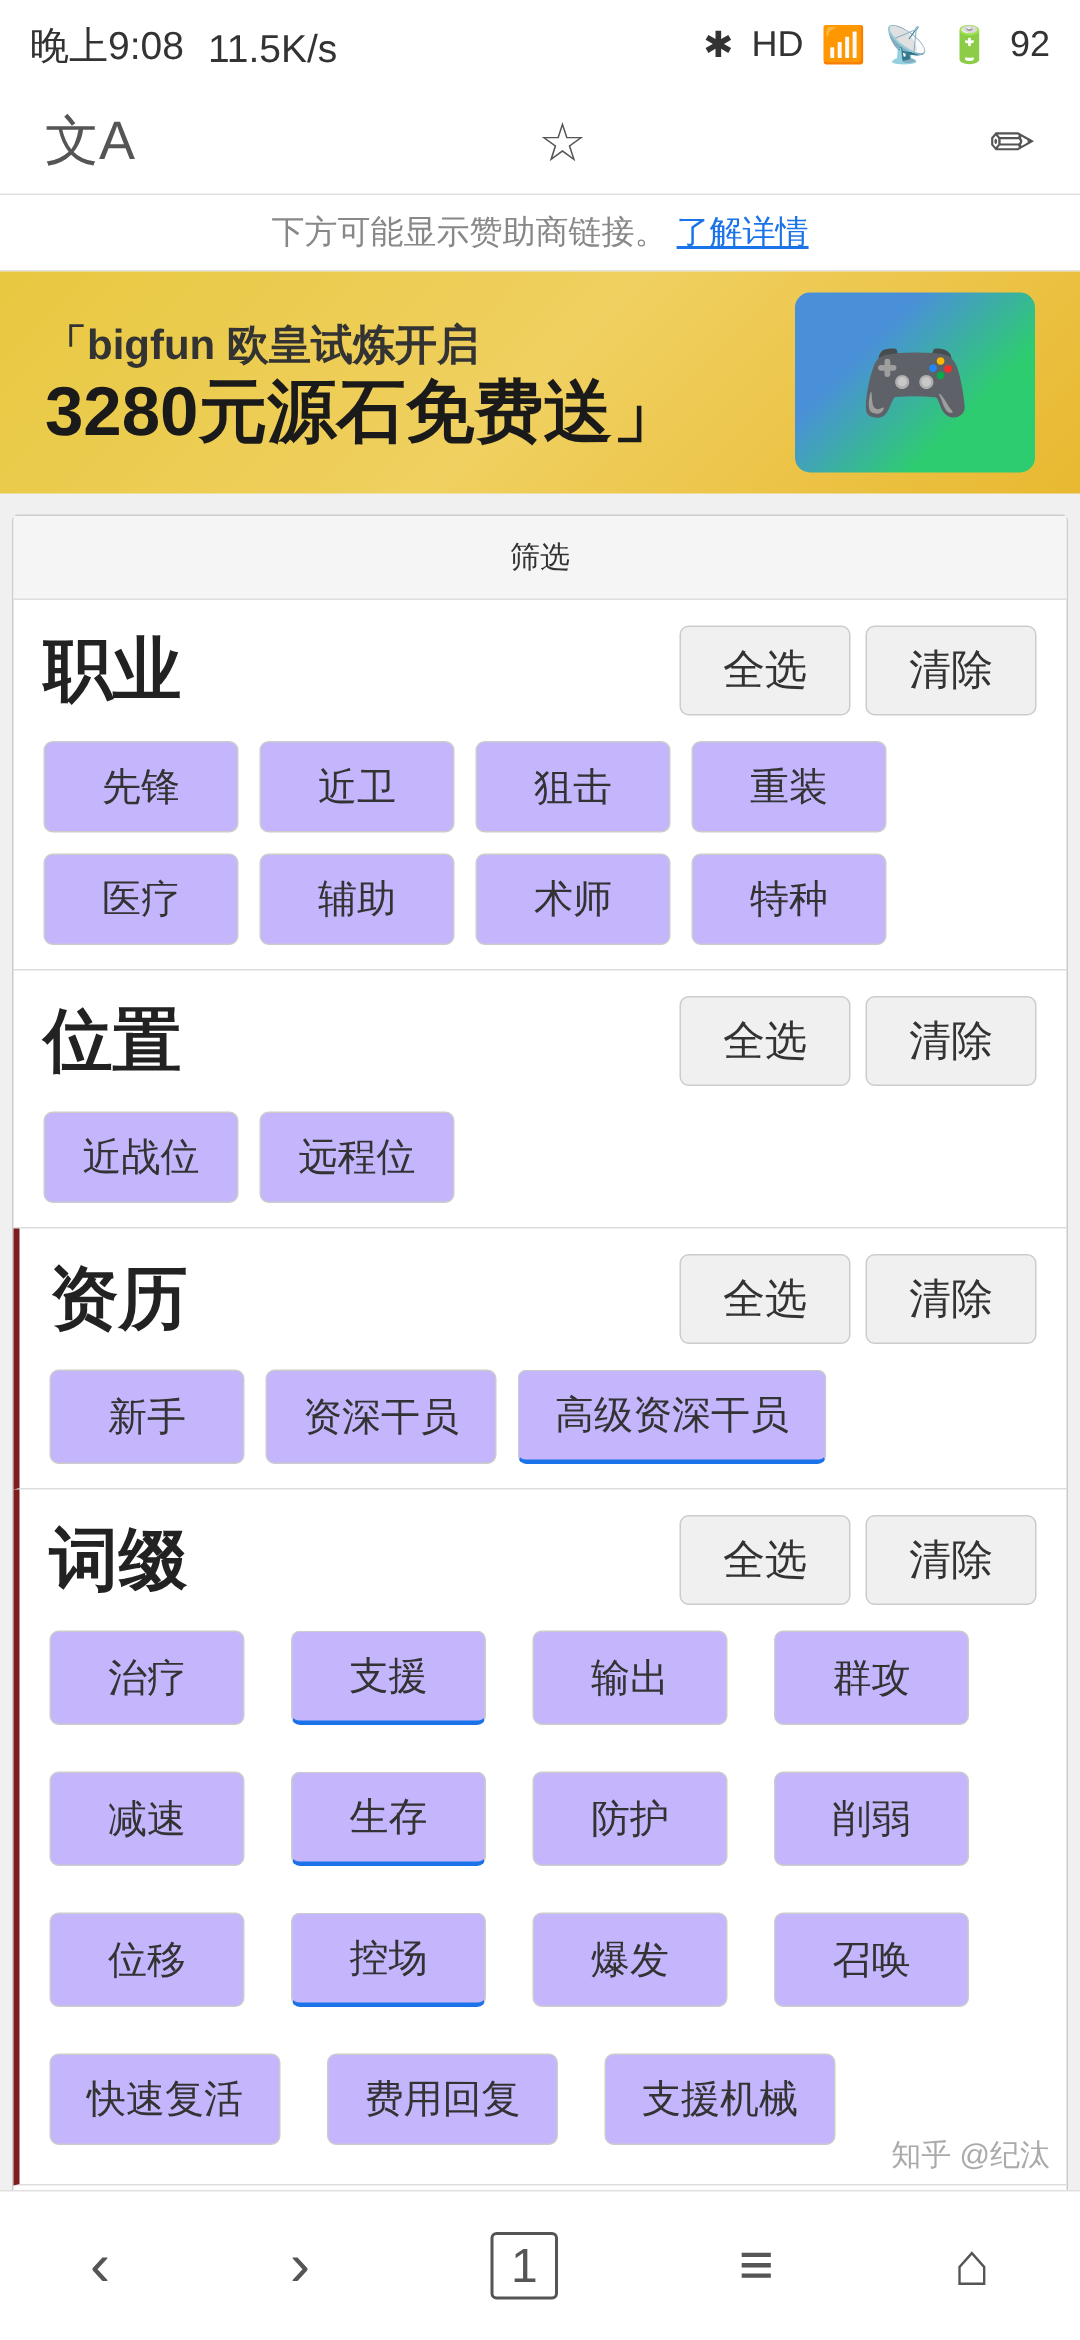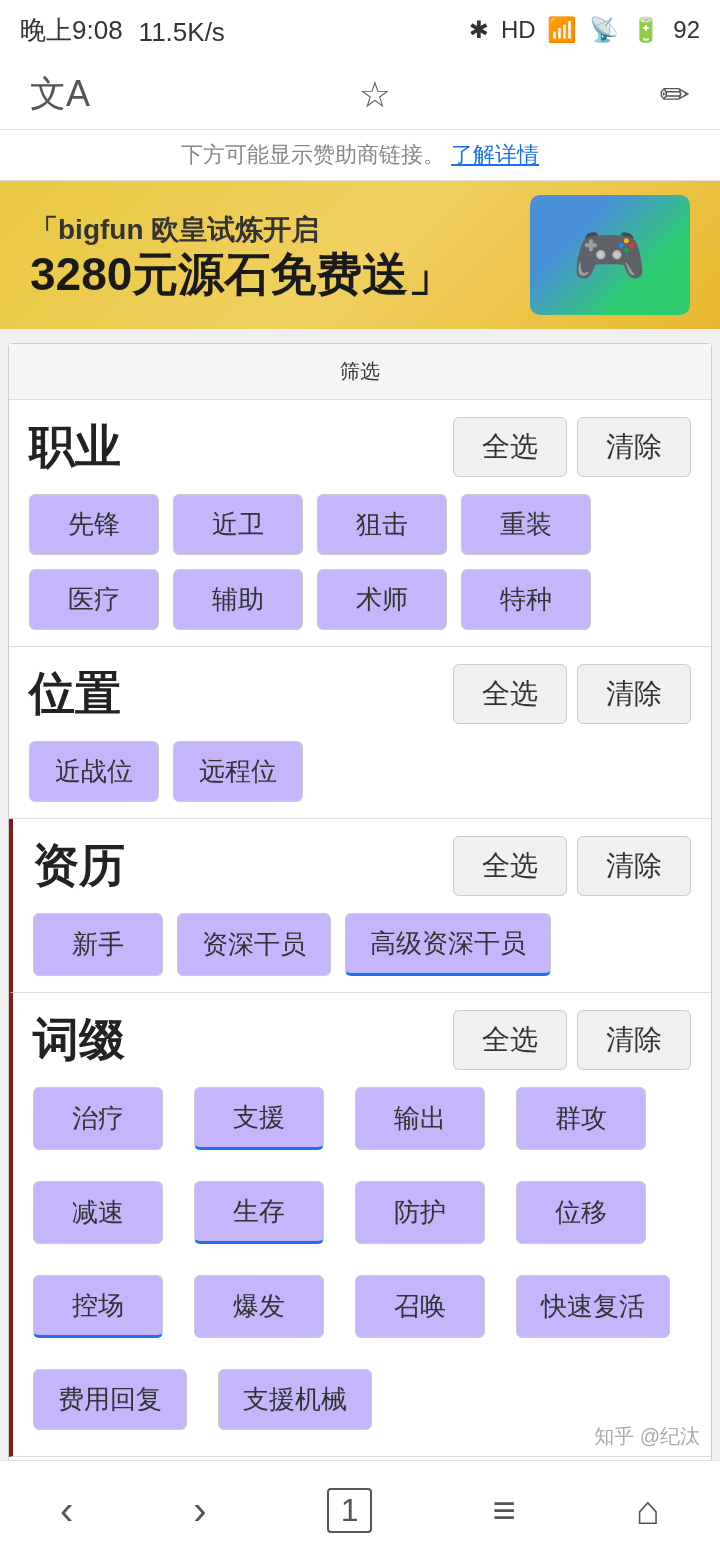--- a/index.html
+++ b/index.html
@@ -300,20 +300,21 @@
       </div>
     </div>
     <div class="tags-container" style="margin-bottom:10px;gap:31px;">
       <button class="tag-btn">治疗</button>
       <button class="tag-btn selected">支援</button>
       <button class="tag-btn">输出</button>
       <button class="tag-btn">群攻</button>
       <button class="tag-btn">减速</button>
       <button class="tag-btn selected">生存</button>
       <button class="tag-btn">防护</button>
+      <button class="tag-btn">削弱</button>
       <button class="tag-btn">位移</button>
       <button class="tag-btn selected">控场</button>
       <button class="tag-btn">爆发</button>
       <button class="tag-btn">召唤</button>
       <button class="tag-btn">快速复活</button>
       <button class="tag-btn">费用回复</button>
       <button class="tag-btn">支援机械</button>
     </div>
   </div>
 

